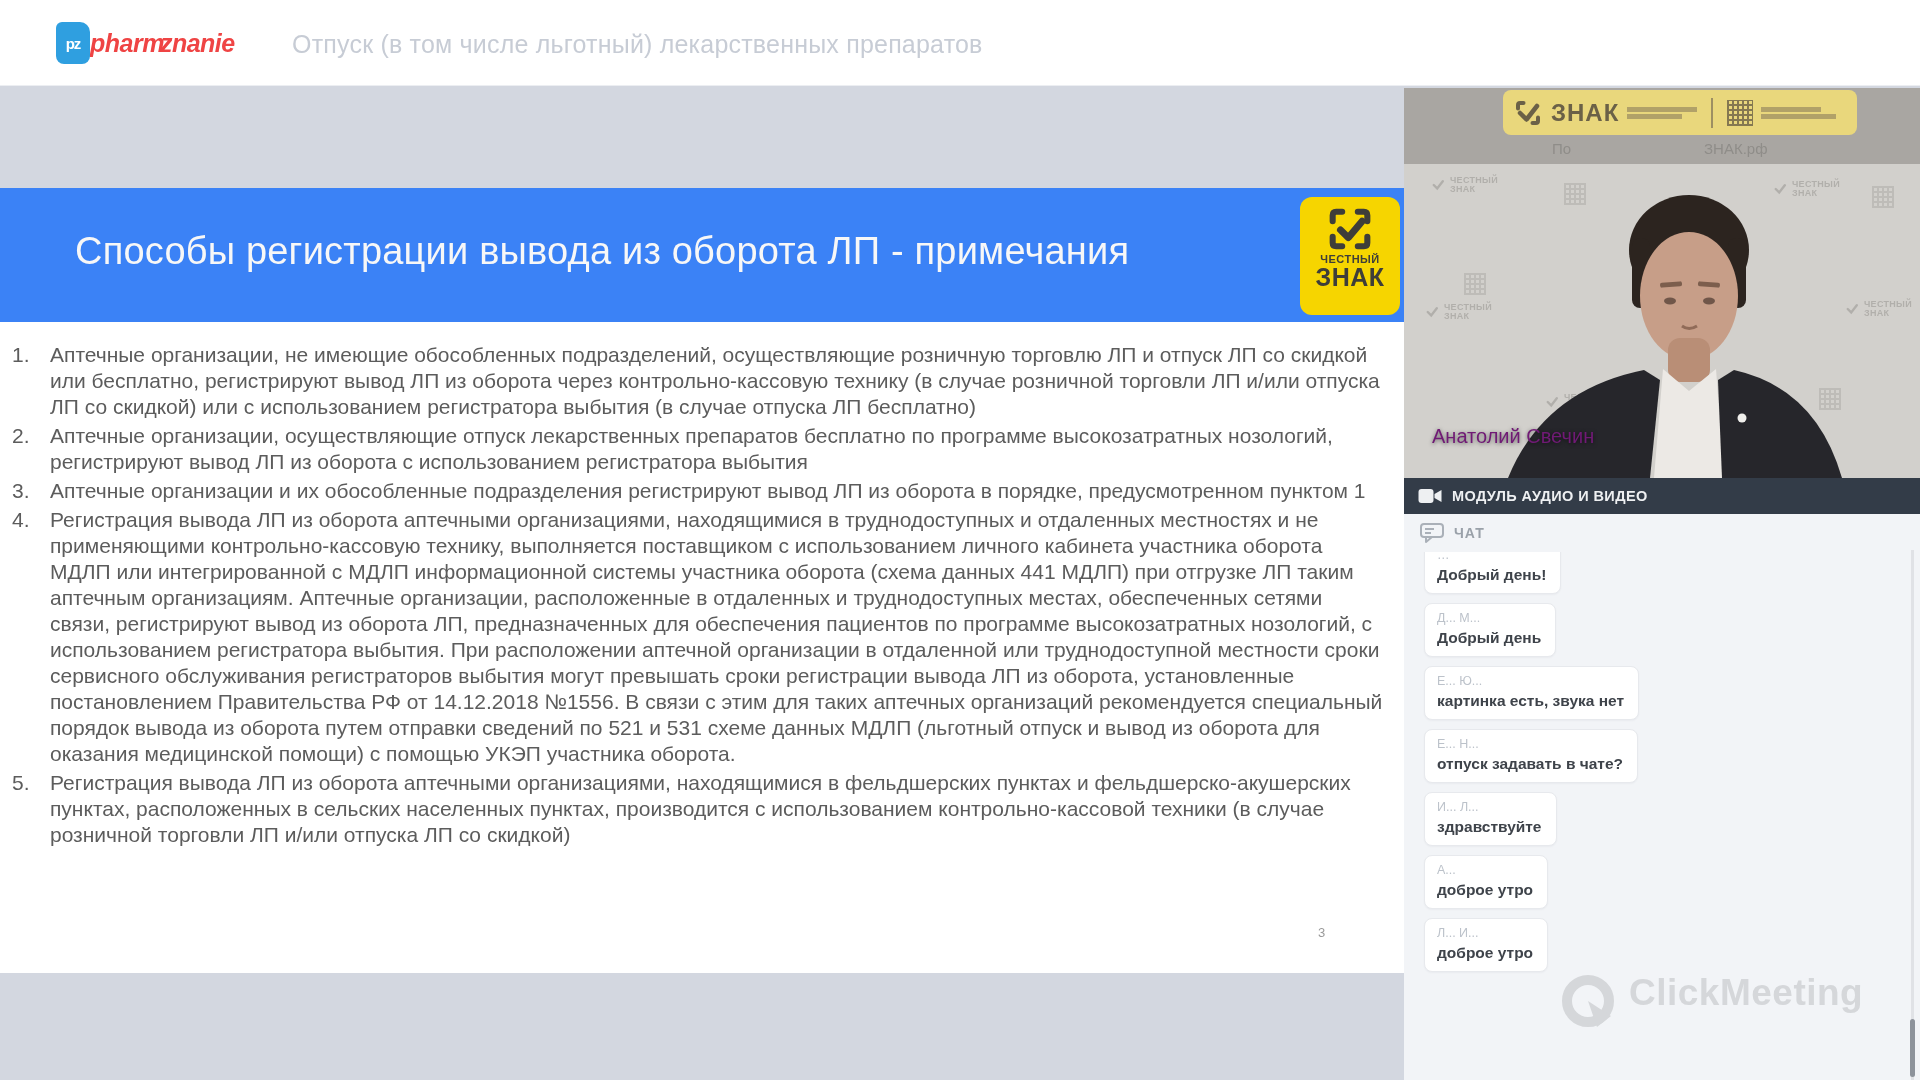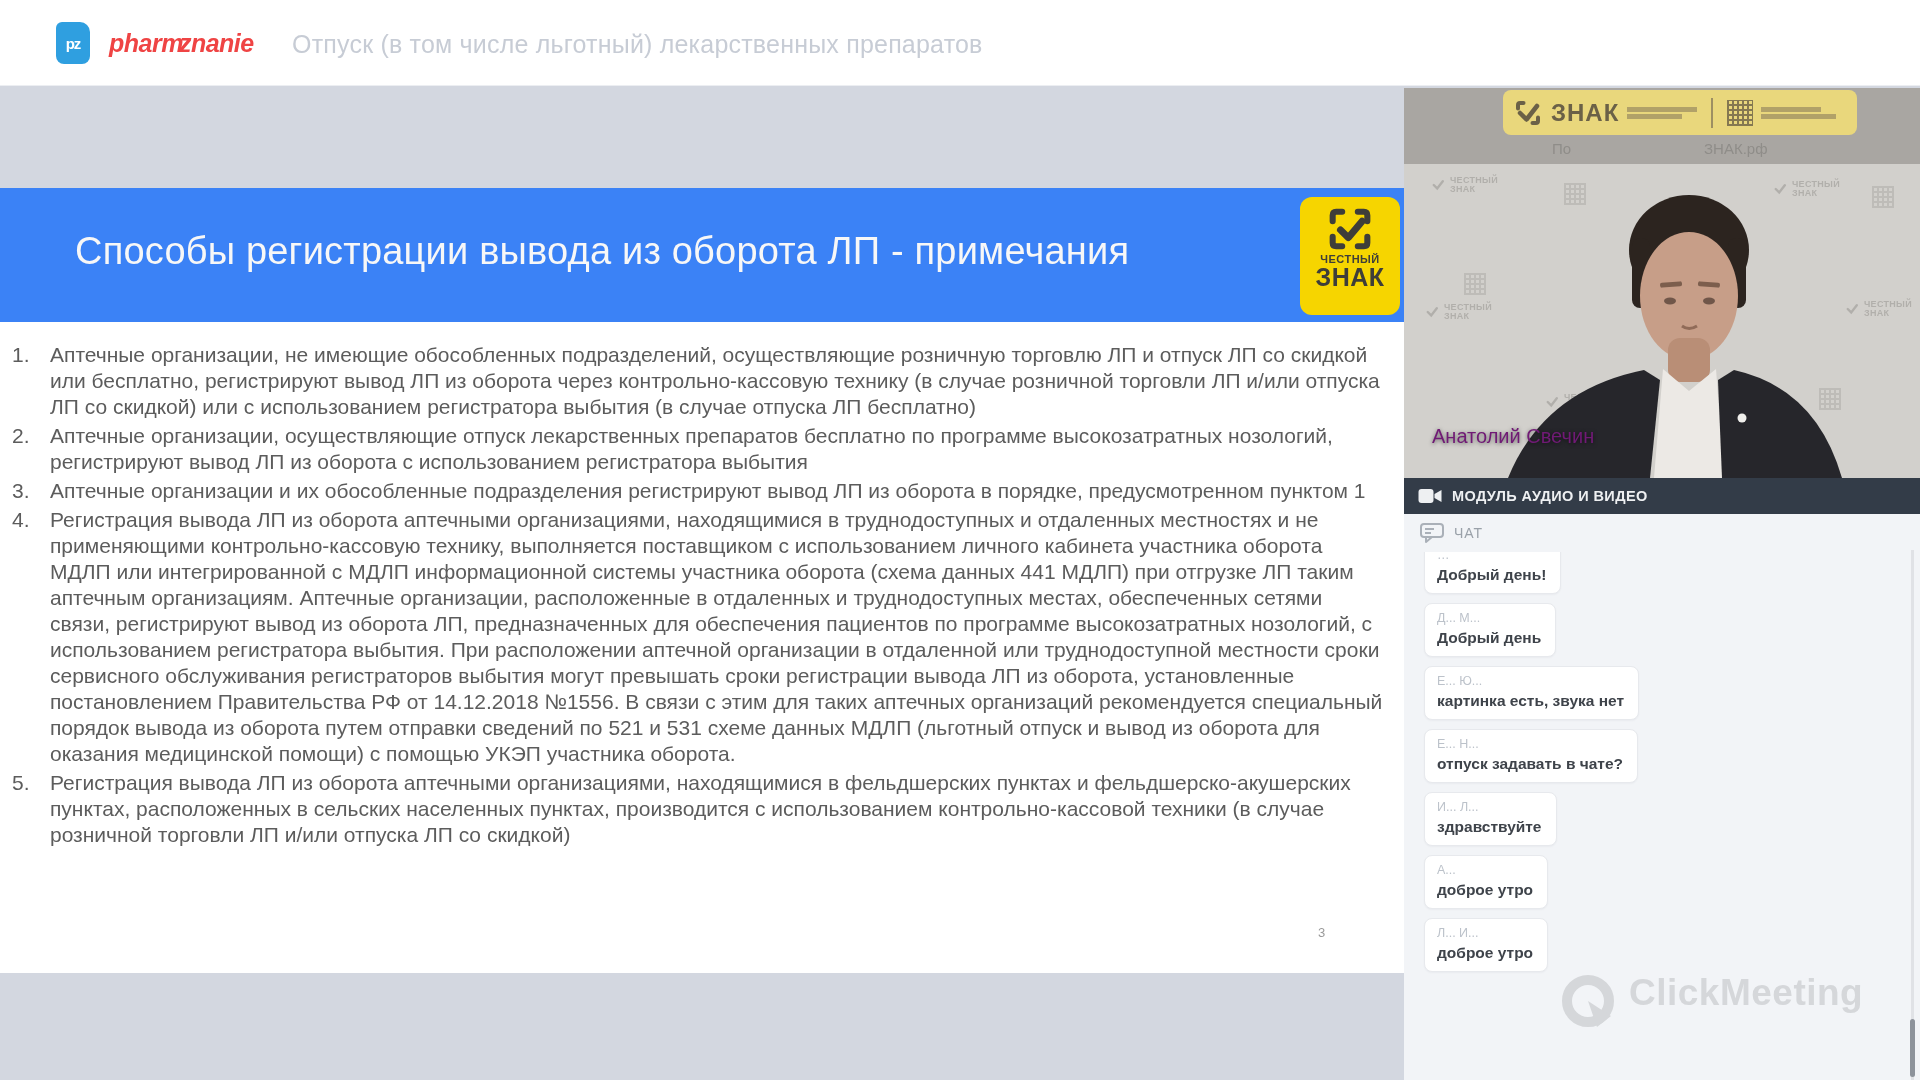--- a/index.html
+++ b/index.html
@@ -3,21 +3,21 @@
 <meta charset="utf-8">
 <style>
   * { margin:0; padding:0; box-sizing:border-box; }
   html,body { background:#b9bec8; }
   .stage {
     position:relative; width:1920px; height:1080px; overflow:hidden;
     background:#d3d7e0; font-family:"Liberation Sans", sans-serif;
   }
   
   .topbar { position:absolute; left:0; top:0; width:1920px; height:86px; background:#ffffff; border-bottom:1px solid #eceef2; }
-  .logo { position:absolute; left:56px; top:22px; display:flex; align-items:center; gap:19px; }
+  .logo { position:absolute; left:56px; top:22px; display:flex; align-items:center; gap:0; }
   .logo-flask { width:34px; height:42px; background:#2f9fe0; border-radius:6px 10px 8px 8px; position:relative; display:flex; align-items:center; justify-content:center; }
   .logo-flask span { color:#fff; font-weight:bold; font-size:15px; letter-spacing:-1px; }
   .logo-word { display:flex; flex-direction:row; color:#ef4444; font-weight:bold; font-size:25px; line-height:19px; letter-spacing:-0.5px; font-style:italic; }
   .logo-word .w2 { margin-left:-4px; }
   .webinar-title { position:absolute; left:292px; top:30px; font-size:25px; color:#c7ccd5; letter-spacing:0.2px; }
   
   .tooltip { position:absolute; left:762px; top:45px; width:398px; height:77px; background:rgba(74,77,80,0.96);
     border-radius:12px; display:flex; align-items:center; justify-content:center; z-index:50; }
   .tooltip span { color:#e3e5e7; font-size:15px; }
   
@@ -51,21 +51,21 @@
                 repeating-linear-gradient(90deg,#a7a5a1 0 2px,transparent 2px 5px); }
   .man-svg { position:absolute; left:0; top:0; filter:blur(0.4px); }
   .speaker-name { position:absolute; left:28px; top:337px; color:#701a75; font-size:20px; text-shadow:0 1px 4px rgba(0,0,0,0.55); z-index:6; }
   
   .module-bar { position:absolute; left:1404px; top:478px; width:516px; height:36px; background:#333c48;
     display:flex; align-items:center; padding-left:14px; gap:10px; cursor:pointer; }
   .module-bar span { color:#eef0f2; font-size:14.5px; font-weight:bold; letter-spacing:0.4px; }
   
   .chat { position:absolute; left:1404px; top:514px; width:516px; height:566px; background:#f2f4f7; overflow:hidden; }
   .chat-header { position:absolute; left:16px; top:9px; display:flex; align-items:center; gap:10px; cursor:pointer; }
-  .chat-header span { color:#9aa1a9; font-size:14px; font-weight:normal; letter-spacing:1px; }
+  .chat-header span { color:#9aa1a9; font-size:14px; font-weight:bold; letter-spacing:1px; }
   .chat-messages { position:absolute; left:0; top:38px; right:12px; bottom:0; overflow:hidden; padding-left:20px; }
   .bubble { width:fit-content; max-width:330px; background:#ffffff; border:1px solid #e7e9ed; border-radius:8px;
     padding:7px 14px 9px 12px; margin-bottom:9px; box-shadow:0 1px 2px rgba(20,30,40,0.04); }
   .bubble.clipped { margin-top:-12px; }
   .bubble .sender { font-size:12.5px; color:#bcc2ca; margin-bottom:4px; }
   .bubble .msg { font-size:15.5px; font-weight:bold; color:#3e434a; }
   .watermark { position:absolute; left:155px; top:458px; display:flex; gap:12px; z-index:0; }
   .watermark span { color:#d5d7da; font-size:37px; font-weight:bold; letter-spacing:0.5px; }
   .chat-scroll-track { position:absolute; right:6px; top:36px; bottom:0; width:3px; background:#e0e2e6; }
   .chat-scroll-thumb { position:absolute; right:5px; top:505px; width:5px; height:58px; background:#8d939b; border-radius:3px; cursor:grab; }

